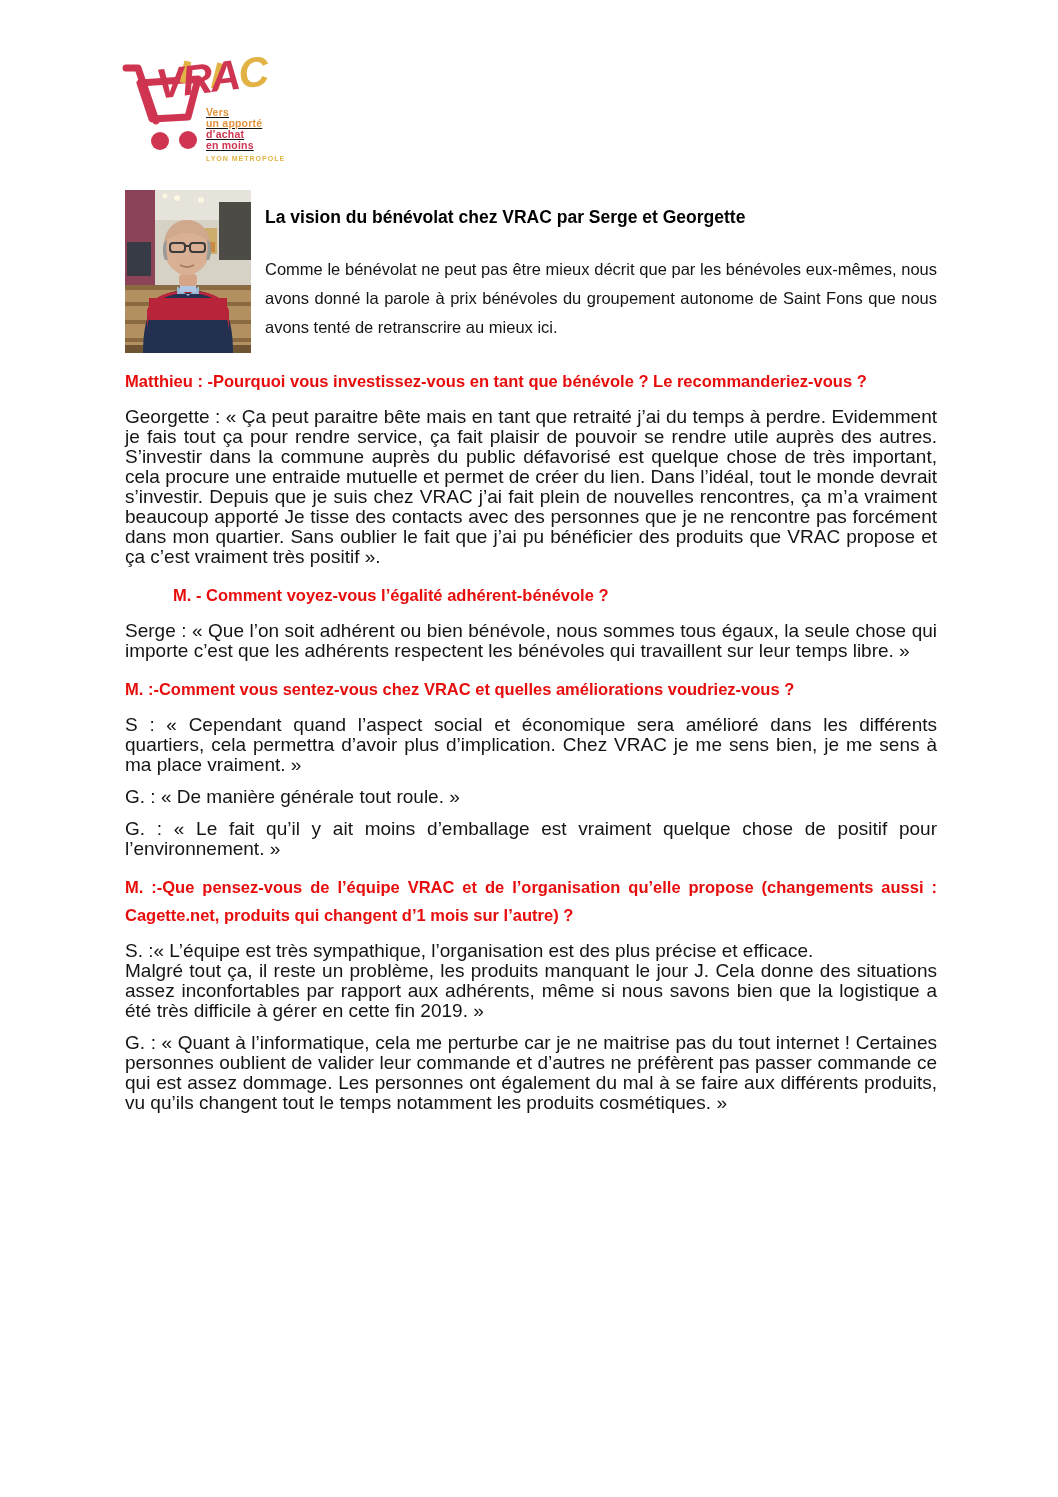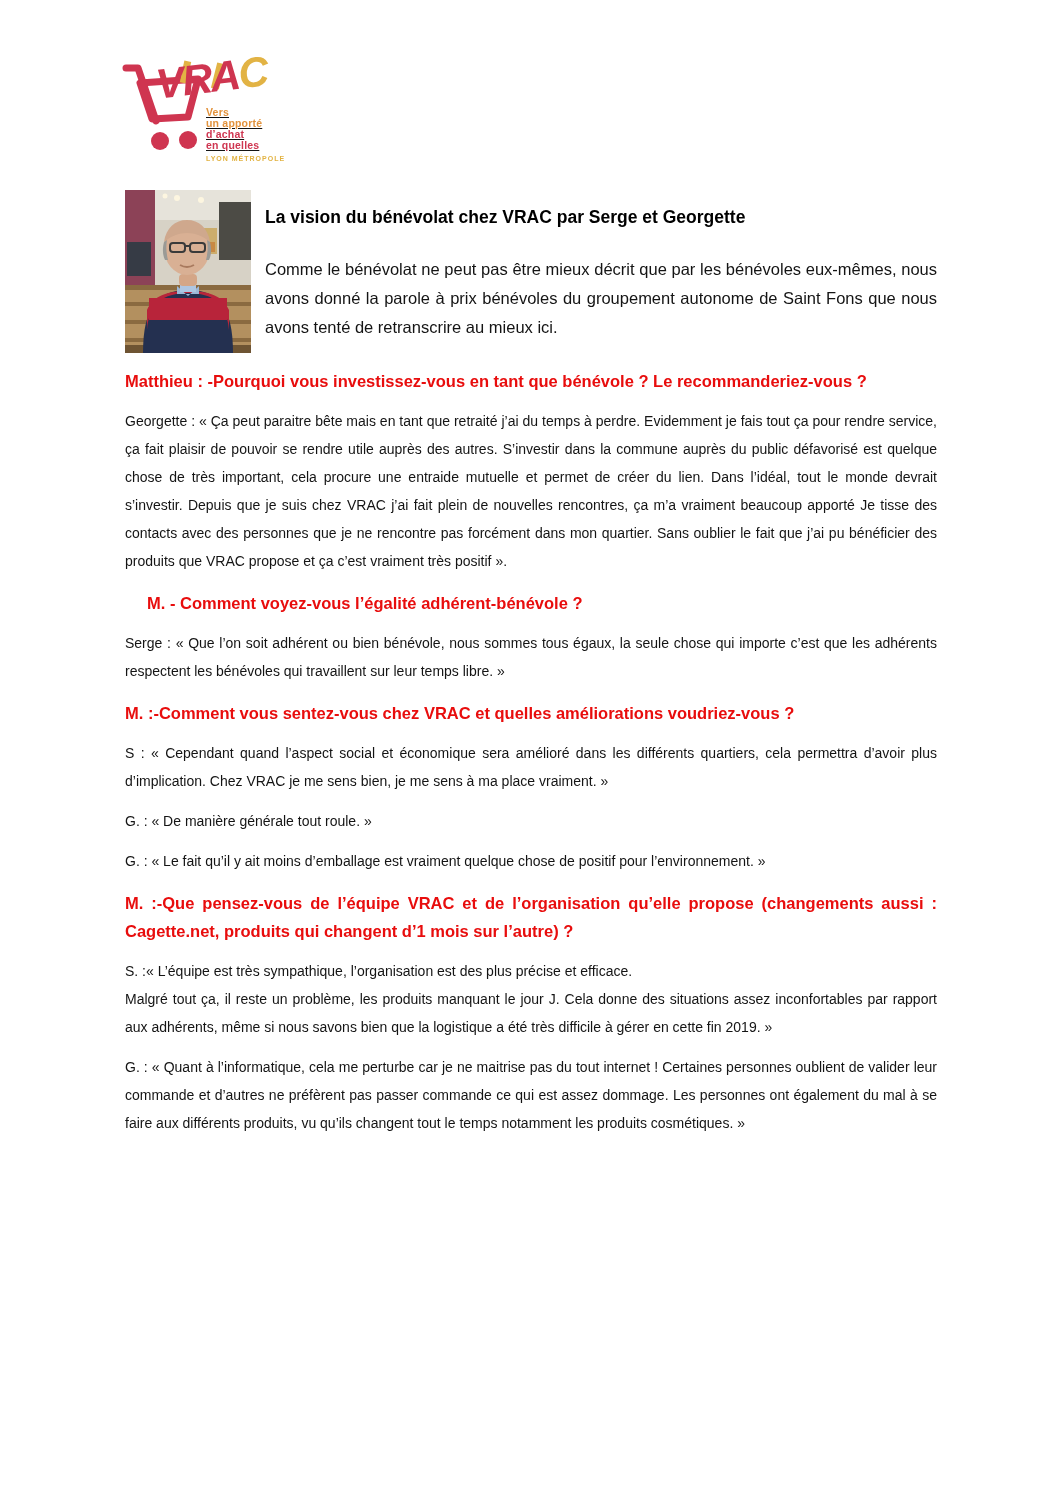--- a/index.html
+++ b/index.html
@@ -63,23 +63,23 @@
     text-align:justify;
   }
   
   .blocks{margin-top:11px;}
   .q{
     color:#e80d0d;font-weight:bold;
     font-size:16.5px;line-height:28px;
     text-align:justify;
     margin:14px 0 12px 0;
   }
-  .q.indent{margin-left:22px;text-align:left;}
+  .q.indent{margin-left:48px;text-align:left;}
   .a{
-    font-size:14px;line-height:28px;
+    font-size:19px;line-height:20px;
     text-align:justify;
     margin:12px 0 12px 0;
   }
   .a.prewrap{white-space:pre-wrap;}
   .a.tight{margin-top:0;}
 </style>
 </head>
 <body>
 
 <div class="page">
@@ -94,21 +94,21 @@
       <circle cx="70" cy="85" r="9" fill="#cf3550"></circle>
 
       <rect x="96" y="8" width="8" height="26" fill="#e2b344" transform="rotate(14 100 21)"></rect>
       <rect x="64" y="6" width="7" height="22" fill="#e2b344" transform="rotate(12 67 17)"></rect>
     </svg>
     <div class="brand-word"><span class="lv">V</span><span class="lr">R</span><span class="la">A</span><span class="lc">C</span></div>
     <div class="logo-tag">
       <div class="t-or">Vers</div>
       <div class="t-or">un apporté</div>
       <div class="t-red">d’achat</div>
-      <div class="t-red">en quelles</div>
+      <div class="t-red">en moins</div>
     </div>
     <div class="logo-sub">LYON MÉTROPOLE</div>
   </div>
 
   <div class="content">
 
     <section class="media-row">
       <div class="photo">
         <svg width="126" height="163" viewBox="0 0 126 163">
 

